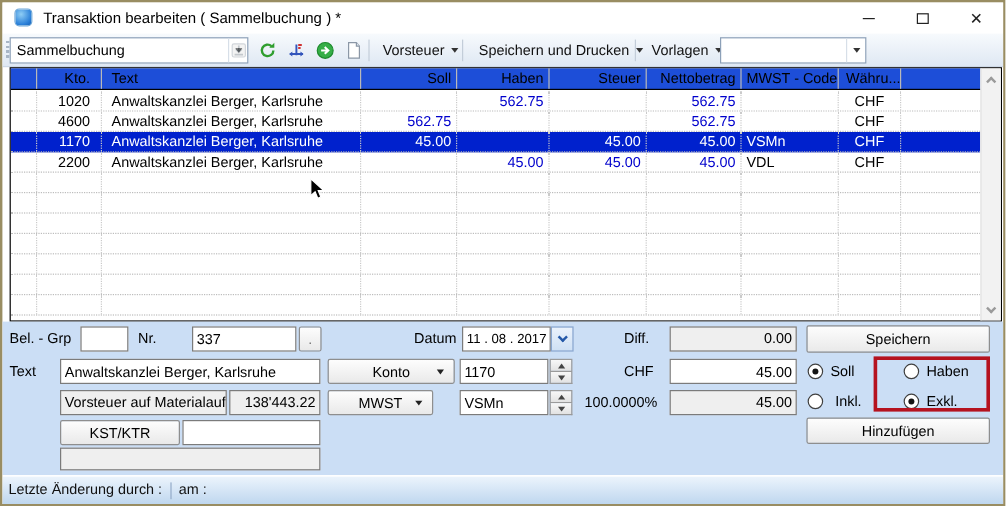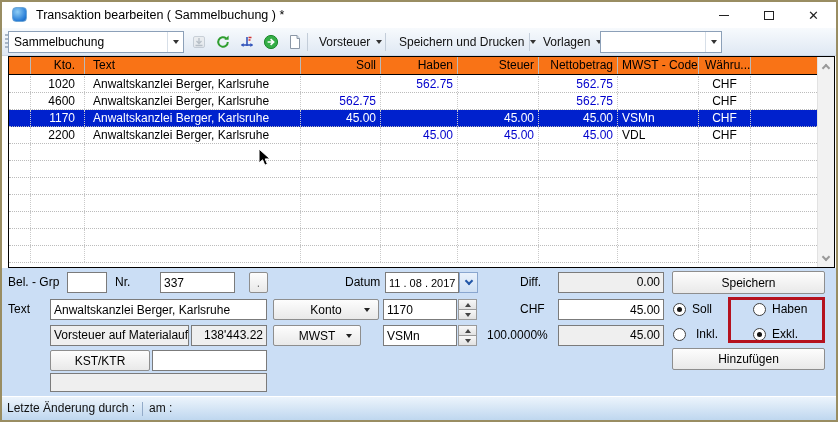--- a/index.html
+++ b/index.html
@@ -35,21 +35,21 @@
           border-top:4px solid #333; }
   .tb-icon-btn{ position:absolute; top:4px; width:20px; height:20px; display:flex; align-items:center; justify-content:center; }
   .tb-sep{ position:absolute; top:5px; width:1px; height:18px; background:#c3cdd9; }
   .tb-menu-btn{ position:absolute; top:3px; height:22px; display:flex; align-items:center; gap:6px;
                 padding:0 7px; font-size:12px; color:#111; }
 
   
   .table-box{ position:absolute; left:6px; top:54px; width:827px; height:212px;
               border:1px solid #000; background:#fff; }
   .table-header{ position:absolute; left:0; top:0; right:17px; height:18px; display:flex;
-                 border-bottom:1px solid #000; background:#f97316; }
+                 border-bottom:1px solid #000; background:#1d4ed8; }
   .hcell{ height:100%; line-height:17px; font-size:12px; border-right:1px solid #b9b9b9;
           overflow:hidden; white-space:nowrap; color:#000; }
   .table-body{ position:absolute; left:0; top:19px; right:17px; bottom:0; overflow:hidden; }
   .trow{ display:flex; height:17px; border-bottom:1px dotted #bcbcbc; }
   .tcell{ height:100%; line-height:16px; font-size:12px; border-right:1px dotted #cacaca;
           overflow:hidden; white-space:nowrap; color:#000; }
   .amount{ text-align:right; padding-right:4px; color:var(--amount-blue,#0000cc); }
   .trow.selected{ background:var(--selection-blue,#0021cd); }
   .trow.selected .tcell{ color:#fff; }
   .c-c0{ width:22px; } .c-kto{ width:54px; text-align:right; padding-right:9px; }
@@ -117,21 +117,21 @@
         <div class="glyph-max"></div>
       </div>
     <div class="win-btn close">
         <span class="glyph-close">✕</span>
       </div>
   </div>
 
   <div class="toolbar">
     <div class="grip"></div>
 
-    <div class="combo" style="left:6px;width:176px;">
+    <div class="combo" style="left:6px;width:199px;">
       <span class="val">Sammelbuchung</span>
       <span class="arrowbox">
           <span class="caret"></span>
         </span>
     </div>
 
     <div class="tb-icon-btn" style="left:187px;opacity:.45;">
       <svg width="16" height="16" viewBox="0 0 16 16">
         <rect x="2.5" y="2.5" width="11" height="11" rx="1.5" fill="#e6e6e6" stroke="#9aa4ae"></rect>
         <path d="M8 4v5 M5.5 7 8 9.5 10.5 7 M4.5 11.5h7" stroke="#7b868f" stroke-width="1.4" fill="none"></path>
@@ -342,21 +342,21 @@
           <span class="chev down"></span>
         </div>
     </div>
   </div>
 
   <div class="form-area"></div>
 
   <span class="flabel" style="left:6px;top:270px;">Bel. - Grp</span>
   <input class="field" style="left: 65px; top: 270px; width: 40px;" value="">
   <span class="flabel" style="left:113px;top:270px;">Nr.</span>
-  <input class="field" style="left: 158px; top: 270px; width: 75px;" value="337">
+  <input class="field" style="left: 158px; top: 270px; width: 87px;" value="337">
   <div class="btn" style="left:247px;top:270px;width:19px;color:#777;">
       <span>.</span>
     </div>
   <span class="flabel" style="left:343px;top:270px;width:37px;text-align:left;">Datum</span>
   <input class="field" style="left: 383px; top: 270px; width: 74px; font-size: 11px;" value="11 . 08 . 2017">
   <div class="date-drop" style="left:457px;top:270px;">
       <span class="chev blue"></span>
     </div>
   <span class="flabel" style="left:518px;top:270px;">Diff.</span>
   <div class="field ro num" style="left:556px;top:270px;width:106px;">0.00</div>

